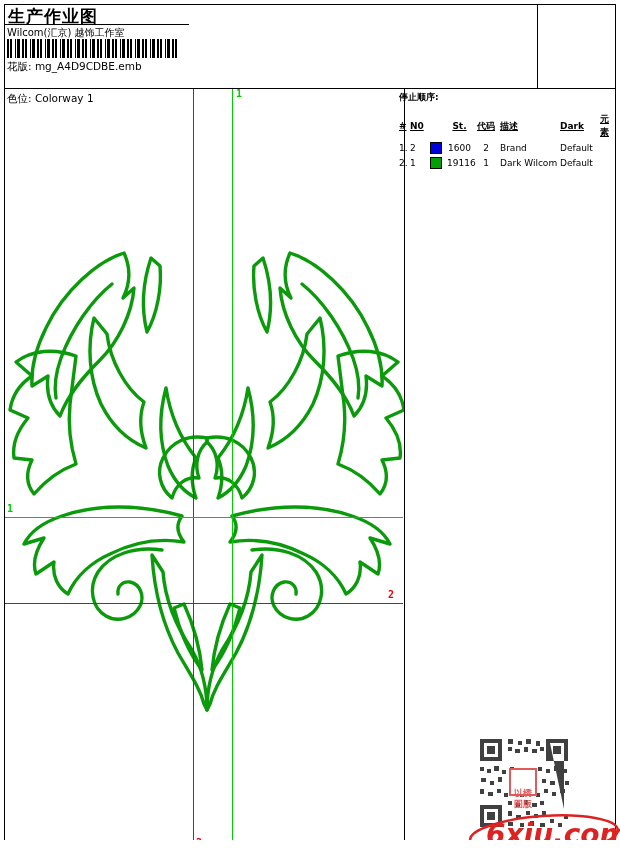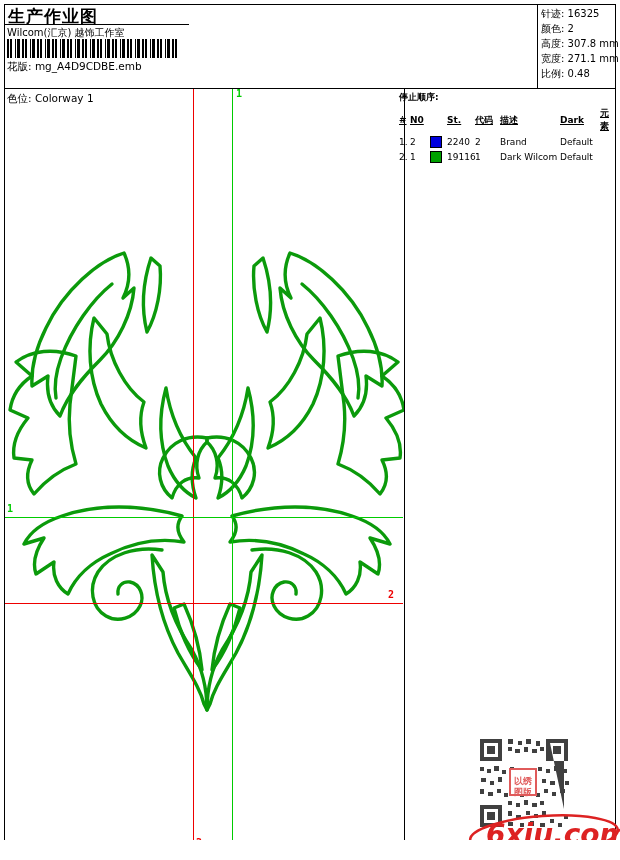--- a/index.html
+++ b/index.html
@@ -13,40 +13,40 @@
   .barcode{left:7px;top:39px;width:170px;height:19px;
     background:repeating-linear-gradient(90deg,#000 0 2px,#fff 2px 3px,#000 3px 5px,#fff 5px 8px,#000 8px 9px,#fff 9px 10px,#000 10px 13px,#fff 13px 15px);}
   .meta1{left:7px;top:60px;font-size:10.5px;}
   .meta2{left:7px;top:92px;font-size:10.5px;}
   .vdiv-info{left:537px;top:4px;width:1px;height:84px;background:#000;}
   .stats{left:541px;top:6px;font-size:10px;line-height:15px;white-space:nowrap;}
   .hdr-rule{left:4px;top:88px;width:611px;height:1px;background:#000;}
   .vdiv-main{left:404px;top:88px;width:1px;height:759px;background:#000;}
 
   .seq{left:399px;top:91px;width:214px;font-size:9px;}
-  .seq-caption{font-weight:bold;margin-bottom:3px;}
+  .seq-caption{font-weight:bold;margin-bottom:9px;}
   .seq-grid{display:grid;grid-template-columns:11px 20px 17px 28px 25px 60px 40px 13px;
             align-items:center;row-gap:3px;}
   .seq-grid .h{font-weight:bold;text-decoration:underline;}
-  .num{text-align:left;padding-right:3px;}
+  .num{text-align:center;padding-right:3px;}
   .swatch{width:10px;height:10px;border:1px solid #000;}
 
   .gv{width:1px;top:89px;height:758px;}
   .gh{height:1px;left:5px;width:398px;}
   .red{background:#ee0000;color:#ee0000;}
   .grn{background:#00cc00;color:#00cc00;}
   .glabel{font-size:10px;font-weight:bold;background:transparent;
           font-family:"DejaVu Sans Mono","Liberation Mono",monospace;}
 
   .design{left:4px;top:88px;}
 
   .qr{left:478px;top:737px;width:92px;height:92px;}
   .stamp{left:509px;top:768px;width:28px;height:28px;background:#fff;border:2px solid #e05a5a;
          box-sizing:border-box;color:#e05a5a;font-size:9px;line-height:11px;text-align:center;
-         font-weight:bold;padding-top:6px;}
+         font-weight:bold;padding-top:18px;}
   .sitewrap{left:466px;top:808px;width:154px;height:52px;}
   .site{left:486px;top:818px;font-size:28px;font-weight:bold;color:#dd2222;
         font-style:italic;letter-spacing:0px;}
 </style>
 </head>
 <body>
 
 <div class="page">
   <div class="frame abs"></div>
 
@@ -56,46 +56,39 @@
   <div class="abs barcode"></div>
   <div class="abs meta1">
     <span>花版:</span>
     <span>mg_A4D9CDBE.emb</span>
   </div>
   <div class="abs meta2">
     <span>色位:</span>
     <span>Colorway 1</span>
   </div>
   <div class="abs vdiv-info"></div>
-  <div class="abs stats">
-    <div><span>针迹:</span> <span>16325</span></div>
-    <div><span>颜色:</span> <span>2</span></div>
-    <div><span>高度:</span> <span>307.8 mm</span></div>
-    <div><span>宽度:</span> <span>271.1 mm</span></div>
-    <div><span>比例:</span> <span>0.48</span></div>
-  </div>
   <div class="abs hdr-rule"></div>
   <div class="abs vdiv-main"></div>
 
   <div class="abs seq">
     <div class="seq-caption">停止顺序:</div>
     <div class="seq-grid">
       <div class="h">#</div>
       <div class="h">N0</div>
       <div></div>
       <div class="h num">St.</div>
       <div class="h num">代码</div>
       <div class="h">描述</div>
       <div class="h">Dark</div>
       <div class="h">元素</div>
 
       <div>1.</div>
       <div>2</div>
       <div class="swatch" style="background-color: rgb(0, 0, 221);"></div>
-      <div class="num">2240</div>
+      <div class="num">1600</div>
       <div class="num">2</div>
       <div>Brand</div>
       <div>Default</div>
       <div></div>
 
       <div>2.</div>
       <div>1</div>
       <div class="swatch" style="background-color: rgb(0, 160, 0);"></div>
       <div class="num">19116</div>
       <div class="num">1</div>

